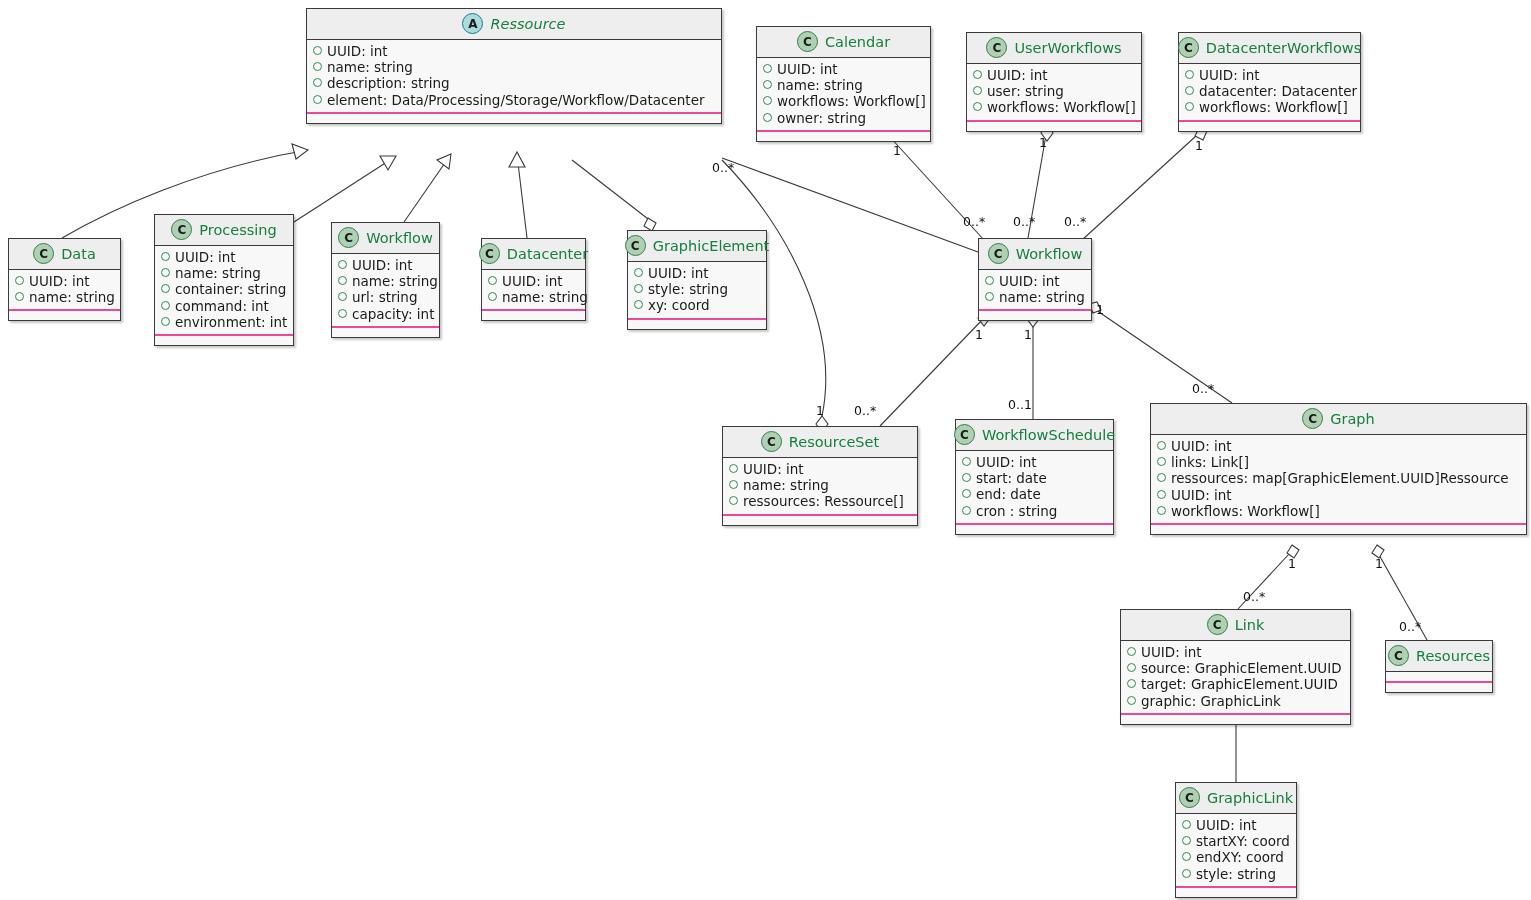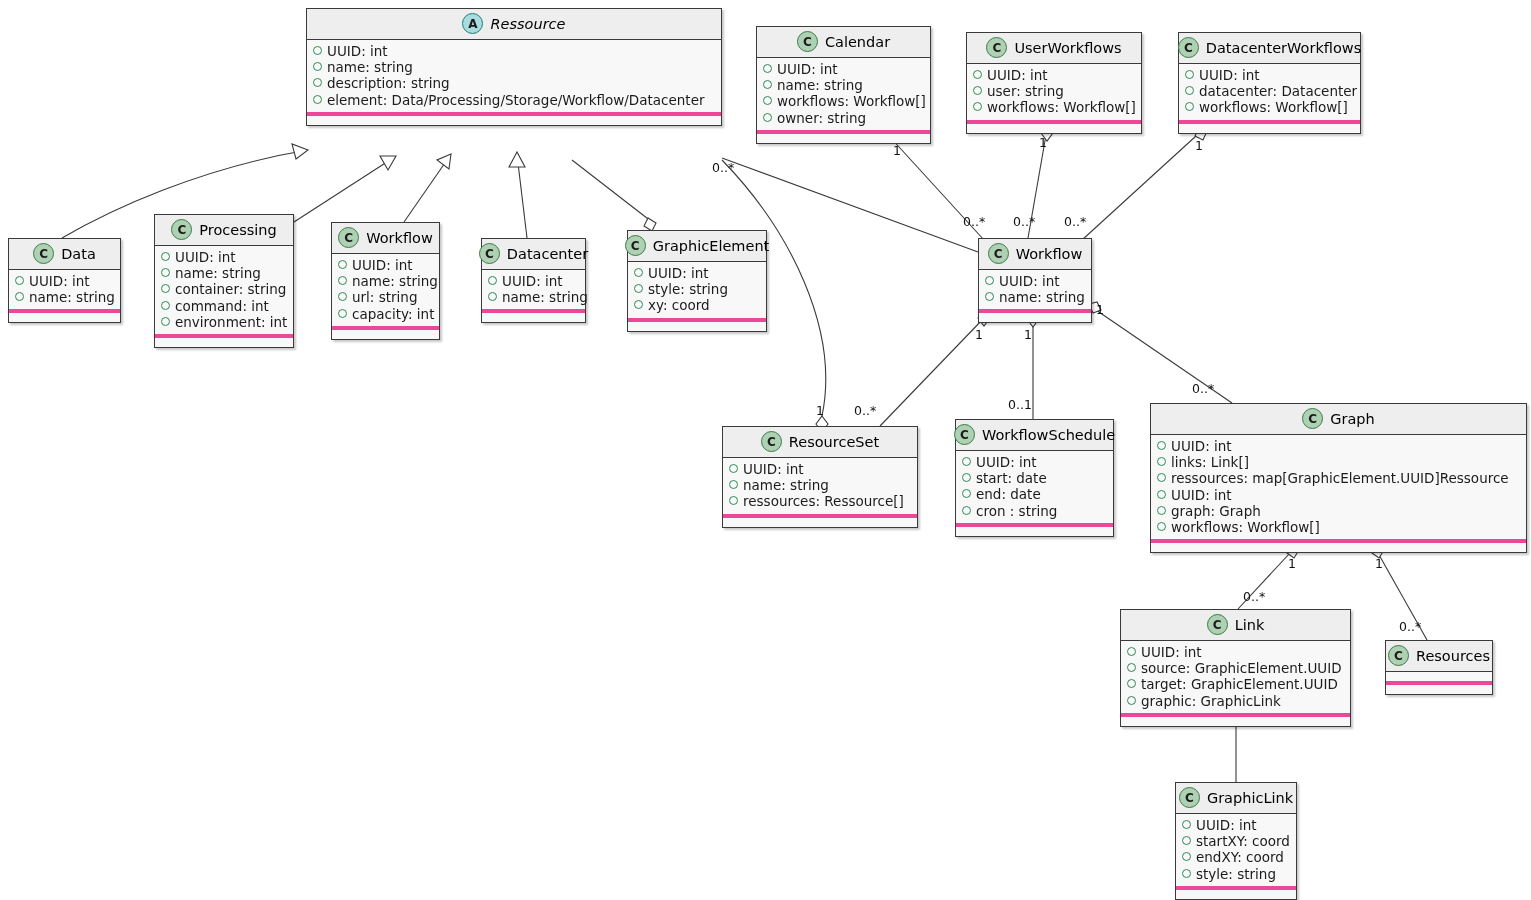--- a/index.html
+++ b/index.html
@@ -4,27 +4,27 @@
 <style>
   html,body{margin:0;padding:0;background:#FFFFFF;}
   body{font-family:"DejaVu Sans","Liberation Sans",sans-serif;}
   #canvas{position:relative;width:1531px;height:900px;background:#FFFFFF;overflow:hidden;}
   svg.links{position:absolute;left:0;top:0;width:1531px;height:900px;pointer-events:none;}
 
   .uml{position:absolute;box-sizing:border-box;border:1px solid #3A3A3A;background:#F8F8F8;
        box-shadow:2px 2px 2px rgba(0,0,0,.22);}
   .uml .hdr{display:flex;align-items:center;justify-content:center;gap:7px;
        background:#EEEEEE;border-bottom:1px solid #3A3A3A;padding:4px 8px 5px 8px;}
-  .uml .title{font-size:14.5px;color:#000000;white-space:nowrap;}
+  .uml .title{font-size:14.5px;color:#15803d;white-space:nowrap;}
   .uml.abstract .title{font-style:italic;}
   .badge{width:19px;height:19px;border-radius:50%;display:inline-flex;align-items:center;
        justify-content:center;font-size:12px;font-weight:bold;color:#1B1B1B;flex:0 0 auto;}
   .badge.cls{background:#ADD1B2;border:1.5px solid #3B7A48;}
   .badge.abs{background:#A9DCDF;border:1.5px solid #1E7B80;}
-  .uml .attrs{padding:3px 6px 4px 6px;border-bottom:4px solid #ec4899;}
+  .uml .attrs{padding:3px 6px 4px 6px;border-bottom:2px solid #ec4899;}
   .uml .attrs.empty{height:9px;padding:0;}
   .uml .ops{height:9px;background:#F8F8F8;}
   .attr{display:flex;align-items:baseline;gap:5px;font-size:13.5px;color:#1B1B1B;
        line-height:16.2px;white-space:nowrap;}
   .vis{width:7px;height:7px;border:1.3px solid #2E8B57;border-radius:50%;flex:0 0 auto;
        position:relative;top:-1px;}
   .mult{position:absolute;font-size:12.5px;color:#111;white-space:nowrap;}
 </style>
 </head>
 <body>
@@ -361,24 +361,20 @@
             <span class="vis"></span>
             <span>links: Link[]</span>
           </div>
           <div class="attr">
             <span class="vis"></span>
             <span>ressources: map[GraphicElement.UUID]Ressource</span>
           </div>
           <div class="attr">
             <span class="vis"></span>
             <span>UUID: int</span>
-          </div>
-          <div class="attr">
-            <span class="vis"></span>
-            <span>graph: Graph</span>
           </div>
           <div class="attr">
             <span class="vis"></span>
             <span>workflows: Workflow[]</span>
           </div>
         </div>
         <div class="ops"></div>
       </div>
       <div class="uml" style="left: 1120px; top: 609px; width: 231px;">
         <div class="hdr">

